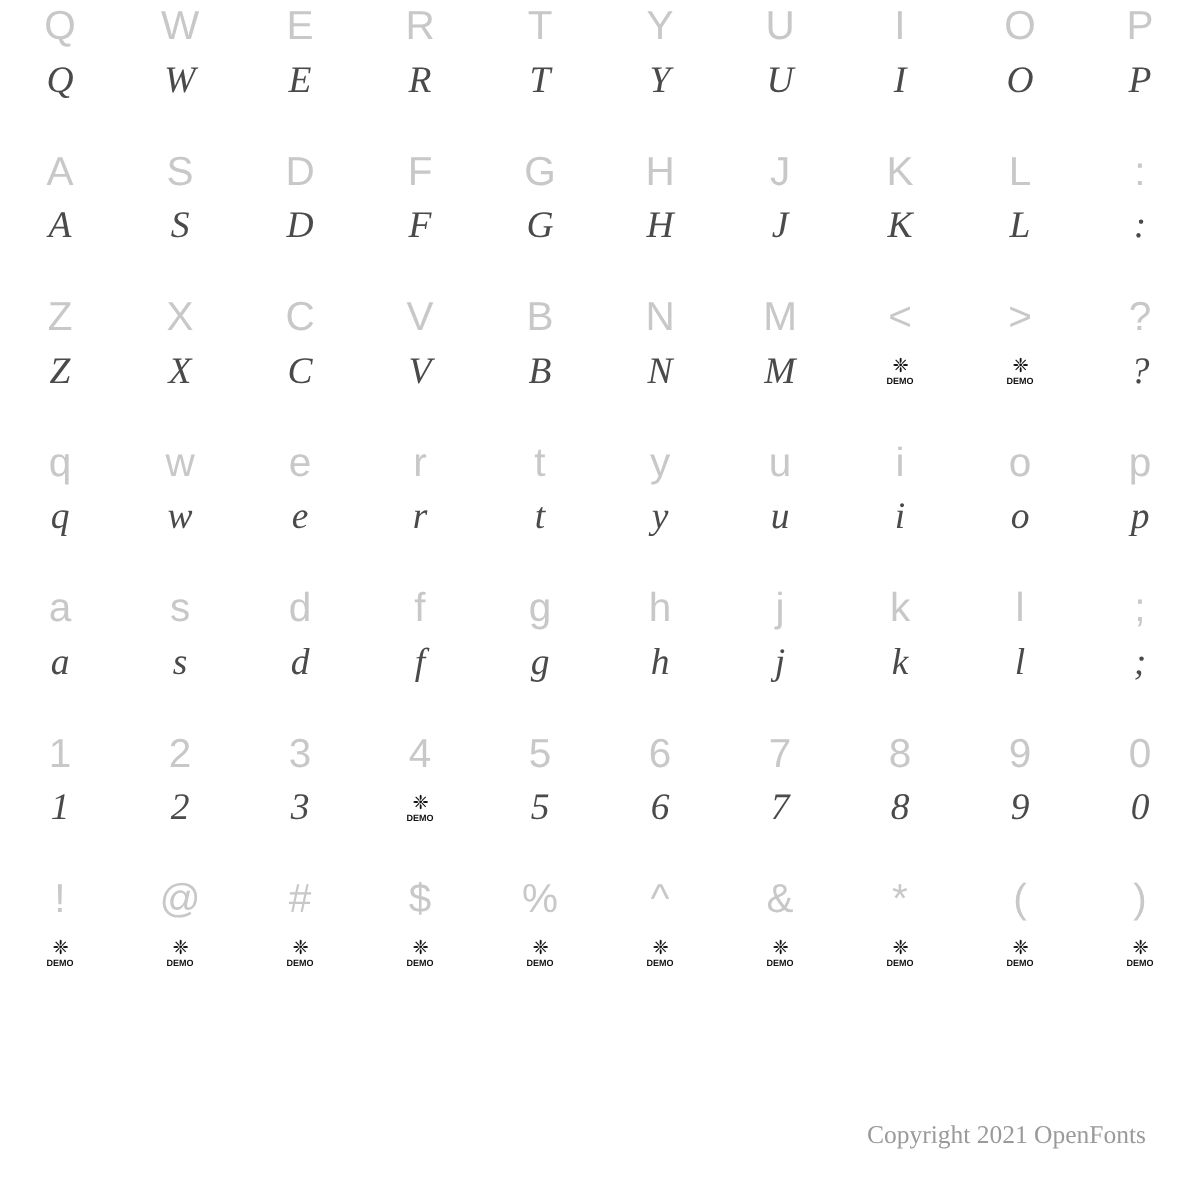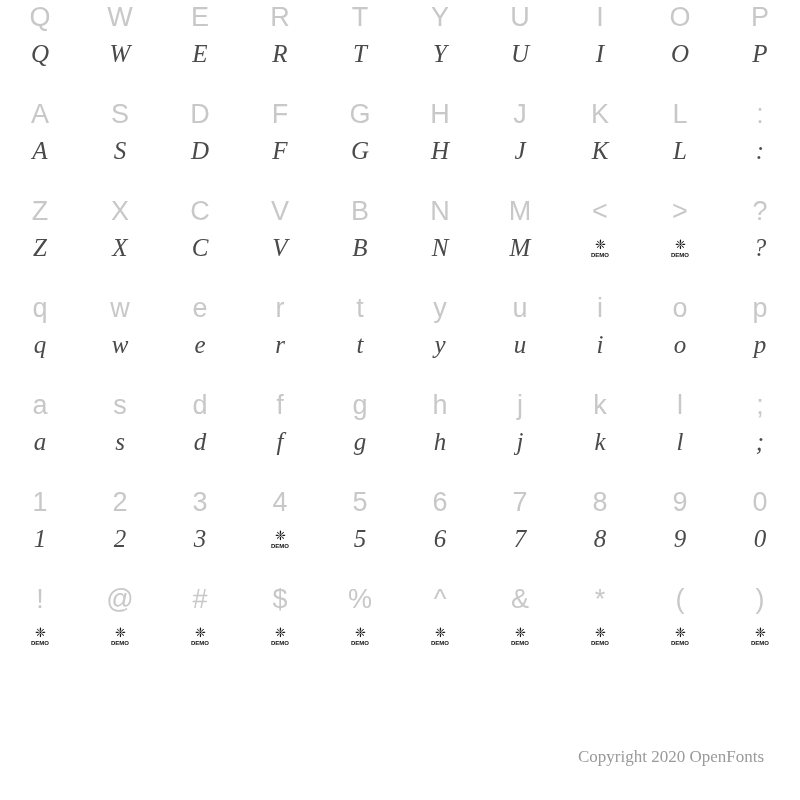--- a/index.html
+++ b/index.html
@@ -365,14 +365,14 @@
       </div>
       <div class="cell">
         <div class="keyglyph">(</div>
         <div class="demo"><span class="mark">❈</span><span class="word">DEMO</span></div>
       </div>
       <div class="cell">
         <div class="keyglyph">)</div>
         <div class="demo"><span class="mark">❈</span><span class="word">DEMO</span></div>
       </div>
     </div>
-  <div id="copyright">Copyright 2020 OpenFonts</div>
+  <div id="copyright">Copyright 2021 OpenFonts</div>
 </div>
 
 </body></html>

